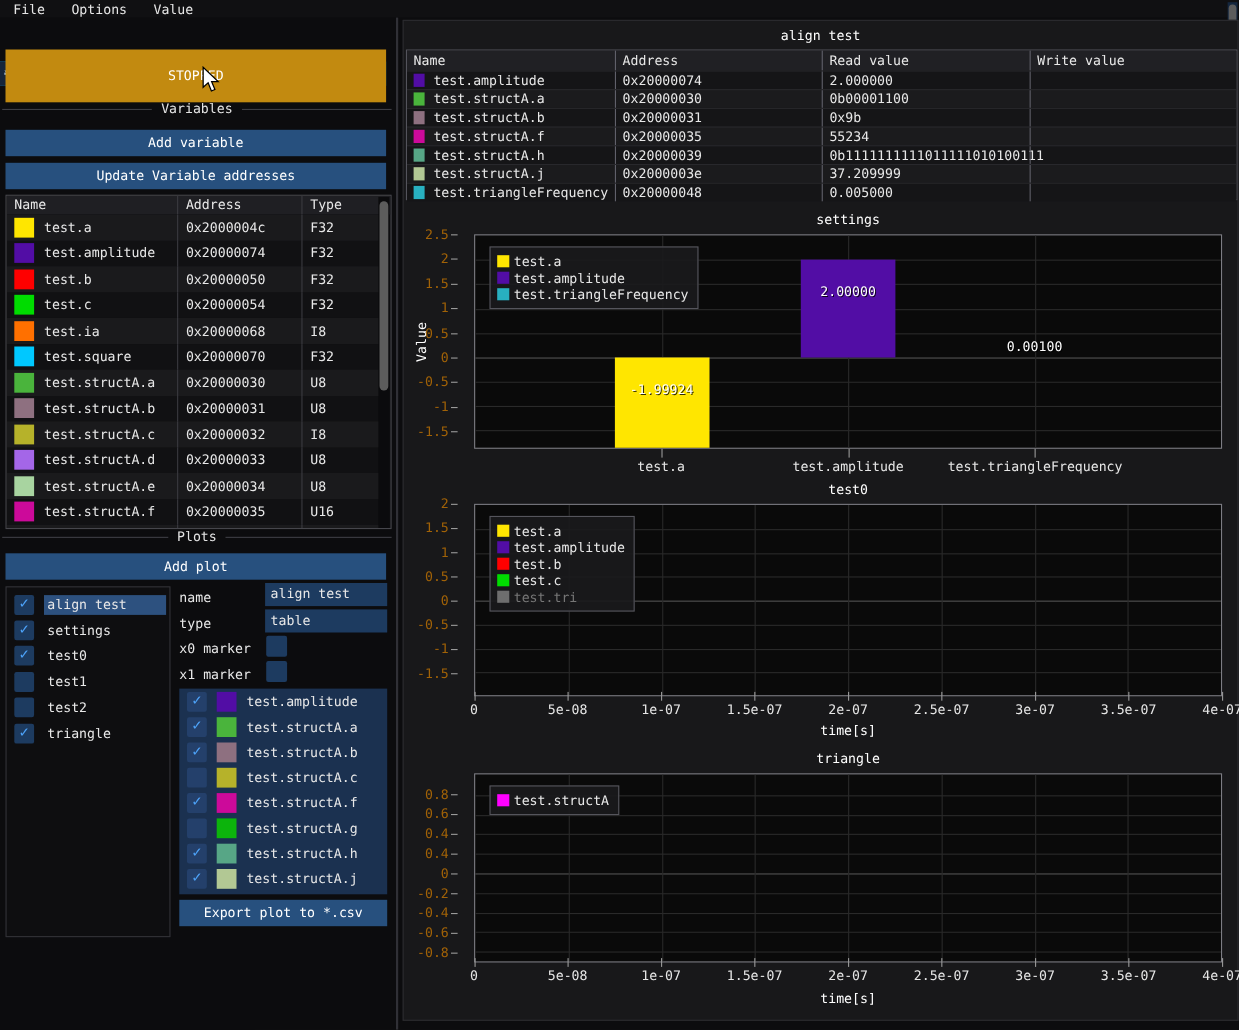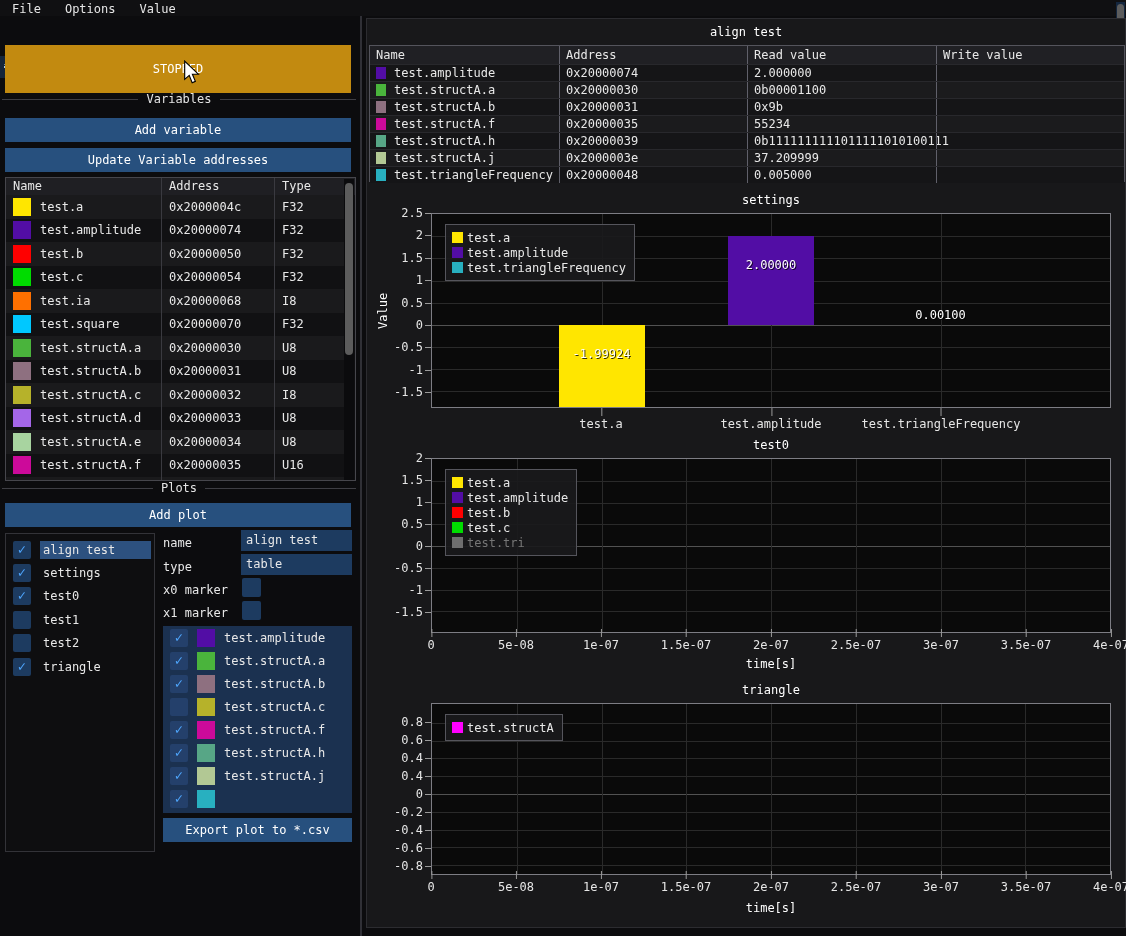--- a/index.html
+++ b/index.html
@@ -101,21 +101,21 @@
     border:1px solid #7d7d84; overflow:hidden; }
   #chart0 .plot-area { height:195px; }
   #chart1 .plot-area { height:175px; }
   #chart2 .plot-area { height:172px; }
   .gridline { position:absolute; background:#2a2a2a; }
   .gridline.h { left:0; right:0; height:1px; }
   .gridline.v { top:0; bottom:0; width:1px; }
   .gridline.zero { background:#525252; }
   .yticks { position:absolute; left:4px; top:22px; width:60px; }
   #chart0 .yticks { height:195px; } #chart1 .yticks { height:175px; } #chart2 .yticks { height:172px; }
-  .ytick { position:absolute; right:0; padding-right:8px; transform:translateY(-50%); color:#e5e5e5; }
+  .ytick { position:absolute; right:15px; padding-right:8px; transform:translateY(-50%); color:#a16207; }
   .ytick::after { content:''; position:absolute; right:0; top:50%; width:6px; height:1px; background:#9a9a9a; }
   .xticks, .xcats { position:absolute; left:64px; right:14px; height:14px; }
   #chart0 .xcats { top:226px; }
   #chart1 .xticks { top:202px; }
   #chart2 .xticks { top:199px; }
   .xtick, .xcat { position:absolute; transform:translateX(-50%); white-space:nowrap; color:#e6e6e6; }
   .xtick::before, .xcat::before { content:''; position:absolute; left:50%; top:-9px; width:1px; height:8px; background:#9a9a9a; }
   .xlabel { position:absolute; left:64px; right:14px; text-align:center; color:#fff; }
   #chart1 .xlabel { top:221px; } #chart2 .xlabel { top:220px; }
   .ylabel { position:absolute; left:8px; top:22px; height:195px; width:16px; display:flex; align-items:center; justify-content:center;
@@ -341,20 +341,25 @@
       <div class="checkbox"></div>
       <div class="swatch" style="background: rgb(182, 178, 42);"></div>
       <div class="slabel">test.structA.c</div>
     </div>
     <div class="sitem">
       <div class="checkbox">✓</div>
       <div class="swatch" style="background: rgb(204, 10, 154);"></div>
       <div class="slabel">test.structA.f</div>
     </div>
     <div class="sitem">
+      <div class="checkbox"></div>
+      <div class="swatch" style="background: rgb(12, 180, 12);"></div>
+      <div class="slabel">test.structA.g</div>
+    </div>
+    <div class="sitem">
       <div class="checkbox">✓</div>
       <div class="swatch" style="background: rgb(87, 166, 134);"></div>
       <div class="slabel">test.structA.h</div>
     </div>
     <div class="sitem">
       <div class="checkbox">✓</div>
       <div class="swatch" style="background: rgb(178, 200, 148);"></div>
       <div class="slabel">test.structA.j</div>
     </div>
     <div class="sitem">

